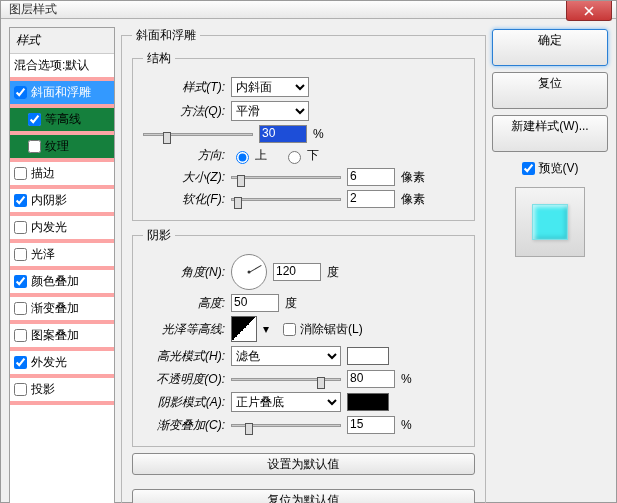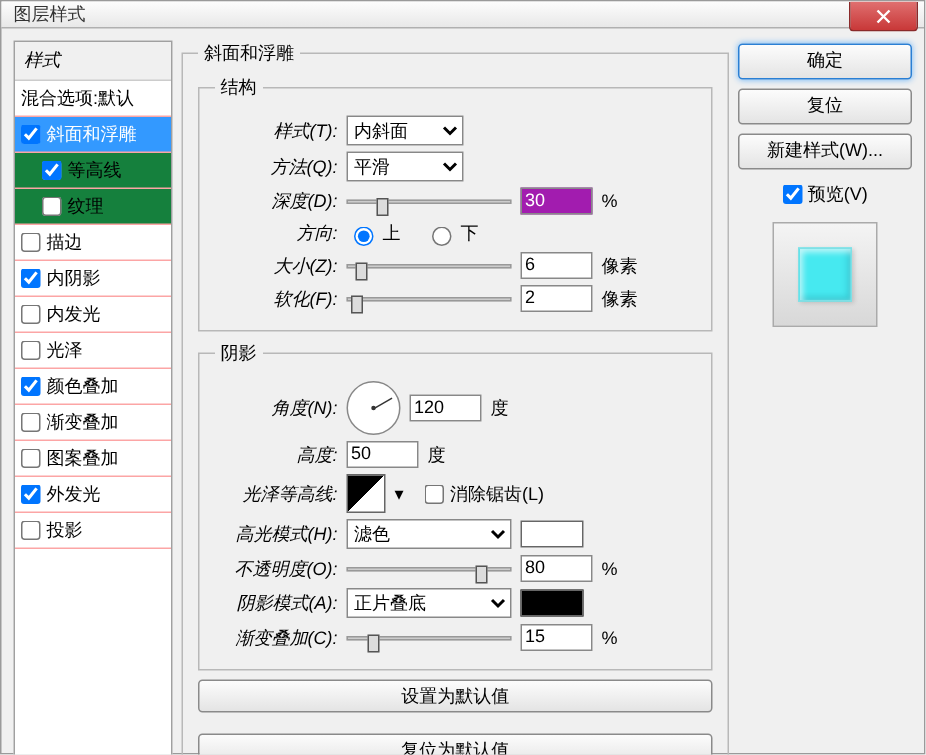--- a/index.html
+++ b/index.html
@@ -4,45 +4,45 @@
 <style>
 * { box-sizing: border-box; font-family: "Microsoft YaHei", "SimSun", Tahoma, sans-serif; font-size: 12px; }
 body { margin: 0; background: #f0f0f0; }
 .dialog { width: 617px; height: 503px; background: #f0f0f0; border: 1px solid #9a9a9a; display: flex; flex-direction: column; }
 .titlebar { height: 28px; background: linear-gradient(#fdfdfd, #e8e8e8); border-bottom: 1px solid #b0b0b0; display: flex; align-items: center; padding: 0 0 0 8px; position: relative; }
 .title { color: #333; }
 .close-btn { position: absolute; right: 4px; top: 0; width: 46px; height: 20px; background: linear-gradient(#e07070, #c83838); border: 1px solid #8a2a2a; border-top: none; border-radius: 0 0 3px 3px; display: flex; align-items: center; justify-content: center; color: #fff; font-weight: bold; }
 .body { flex: 1; display: flex; padding: 8px; gap: 6px; }
 .left-panel { width: 106px; border: 1px solid #a0a0a0; background: #fff; display: flex; flex-direction: column; }
 .left-header { padding: 4px 6px; background: #f0f0f0; border-bottom: 1px solid #ccc; font-style: italic; }
-.style-item { display: flex; align-items: center; padding: 3px 4px; gap: 4px; cursor: default; border-bottom: 1px solid #fca5a5; }
+.style-item { display: flex; align-items: center; padding: 3px 4px; gap: 4px; cursor: default; border-bottom: 4px solid #fca5a5; }
 .style-item.indent { padding-left: 18px; }
 .style-item.selected { background: #3399ff; color: #fff; }
 .style-item.hl { background: #15803d; }
 input[type=checkbox] { width: 13px; height: 13px; margin: 0; }
 .mid-panel { flex: 1; display: flex; flex-direction: column; }
 fieldset { border: 1px solid #b8b8b8; margin: 0 0 6px 0; padding: 6px 10px 8px 10px; }
 legend { padding: 0 4px; }
 .row { display: flex; align-items: center; margin: 4px 0; gap: 6px; }
 .lbl { width: 82px; text-align: right; font-style: italic; }
 select { height: 20px; border: 1px solid #888; background: #fff; min-width: 78px; }
 .slider { flex: 0 0 110px; height: 18px; position: relative; }
 .slider .track { position: absolute; left: 0; right: 0; top: 8px; height: 3px; background: #ccc; border: 1px solid #999; }
 .slider .thumb { position: absolute; top: 7px; width: 8px; height: 12px; background: #dcdcdc; border: 1px solid #555; }
 .numfield { width: 48px; height: 18px; border: 1px solid #888; background: #fff; padding: 0 2px; text-align: left; }
-.numfield.sel { background: #a21caf; color: #fff; }
+.numfield.sel { background: #1d4ed8; color: #fff; }
 .radio { display: inline-flex; align-items: center; gap: 3px; margin-right: 10px; }
 .angle-ctl { width: 36px; height: 36px; border: 1px solid #888; border-radius: 50%; background: #fff; position: relative; }
 .angle-ctl .center { position: absolute; left: 50%; top: 50%; width: 3px; height: 3px; background: #333; border-radius: 50%; transform: translate(-50%,-50%); }
 .angle-ctl .needle { position: absolute; left: 50%; top: 50%; width: 14px; height: 1px; background: #333; transform-origin: 0 0; transform: rotate(-30deg); }
 .gloss-swatch { width: 26px; height: 26px; border: 1px solid #666; background: linear-gradient(135deg, #000 0 50%, #fff 50% 100%); display:inline-block; }
 .color-swatch { width: 42px; height: 18px; border: 1px solid #666; display:inline-block; }
 .btn { height: 22px; padding: 0 10px; border: 1px solid #8a8a8a; background: linear-gradient(#fcfcfc,#e4e4e4); border-radius: 3px; cursor: default; }
 .right-panel { width: 116px; display: flex; flex-direction: column; gap: 6px; align-items: stretch; padding-top: 2px; }
-.rbtn { height: 24px; border: 1px solid #8a8a8a; background: linear-gradient(#fcfcfc,#e4e4e4); border-radius: 3px; text-align: center; line-height: 20px; }
+.rbtn { height: 37px; border: 1px solid #8a8a8a; background: linear-gradient(#fcfcfc,#e4e4e4); border-radius: 3px; text-align: center; line-height: 20px; }
 .rbtn.primary { border: 1px solid #2a7fd4; box-shadow: 0 0 4px #6fb6f7; }
 .preview-box { width: 70px; height: 70px; margin: 4px auto 0 auto; background: linear-gradient(#f4f4f4,#d8d8d8); border: 1px solid #aaa; display:flex; align-items:center; justify-content:center; }
 .preview-inner { width: 36px; height: 36px; background: #46e9f0; border: 1px solid #7fe0e6; box-shadow: inset 2px 2px 4px rgba(255,255,255,.7), inset -2px -2px 4px rgba(0,100,120,.25), 1px 1px 3px rgba(0,0,0,.15); }
 .bottom-btns { display: flex; gap: 14px; justify-content: center; margin-top: 4px; flex-direction: column; }
 .chk-wrap { display:flex; align-items:center; gap:4px; justify-content:center; margin-top:2px;}
 </style>
 </head>
 <body>
 
 <div class="dialog">
@@ -122,21 +122,20 @@
 
           <div class="row">
             <span class="lbl">样式(T):</span>
             <select><option>内斜面</option></select>
           </div>
           <div class="row">
             <span class="lbl">方法(Q):</span>
             <select><option>平滑</option></select>
           </div>
           <div class="row">
-            <span class="lbl">深度(D):</span>
             <div class="slider">
                 <div class="track"></div>
                 <div class="thumb" style="left:20px"></div>
               </div>
             <span class="numfield sel">30</span>
             <span>%</span>
           </div>
           <div class="row">
             <span class="lbl">方向:</span>
             <label class="radio">

